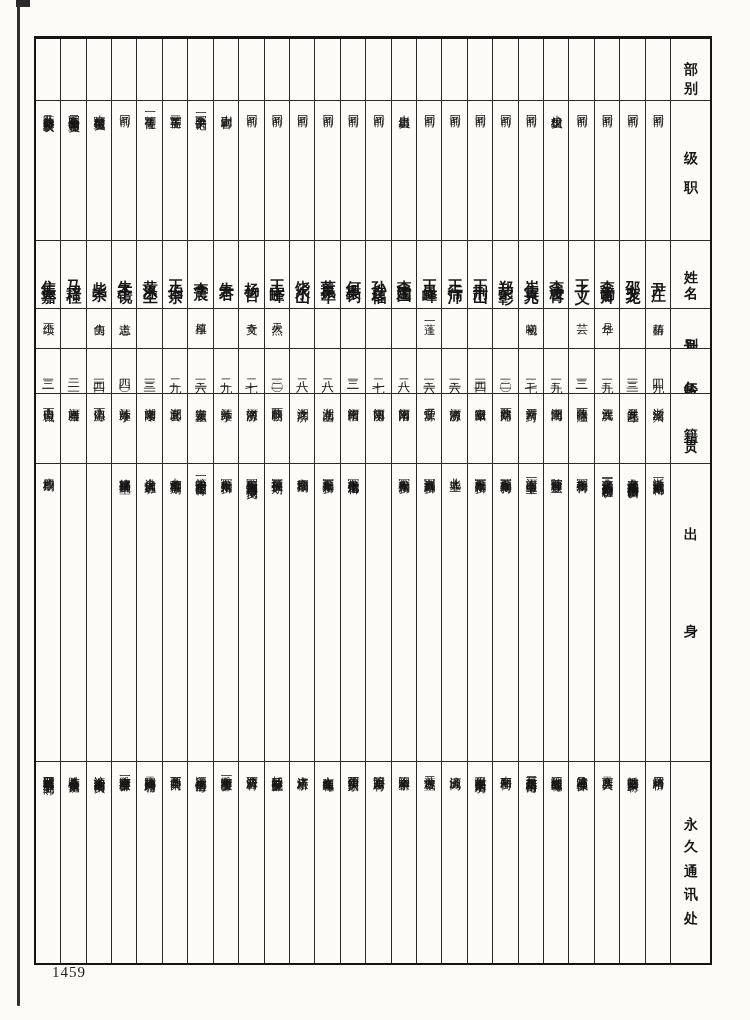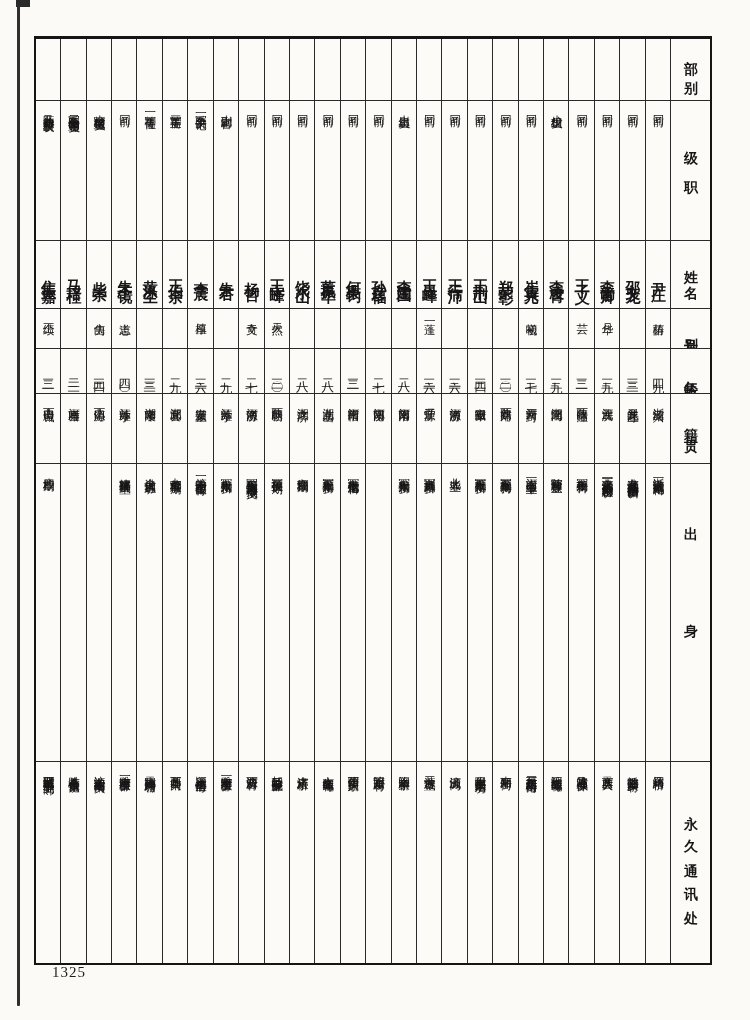--- a/index.html
+++ b/index.html
@@ -737,13 +737,13 @@
     </div>
     <div class="cell r-background">
       <span class="vtext">步校四期</span>
     </div>
     <div class="cell r-address">
       <span class="vtext">晋城四区苇町里十一间五邻</span>
     </div>
   </div>
   </div>
 
-<div class="page-number">1325</div>
+<div class="page-number">1459</div>
 
 </body></html>

